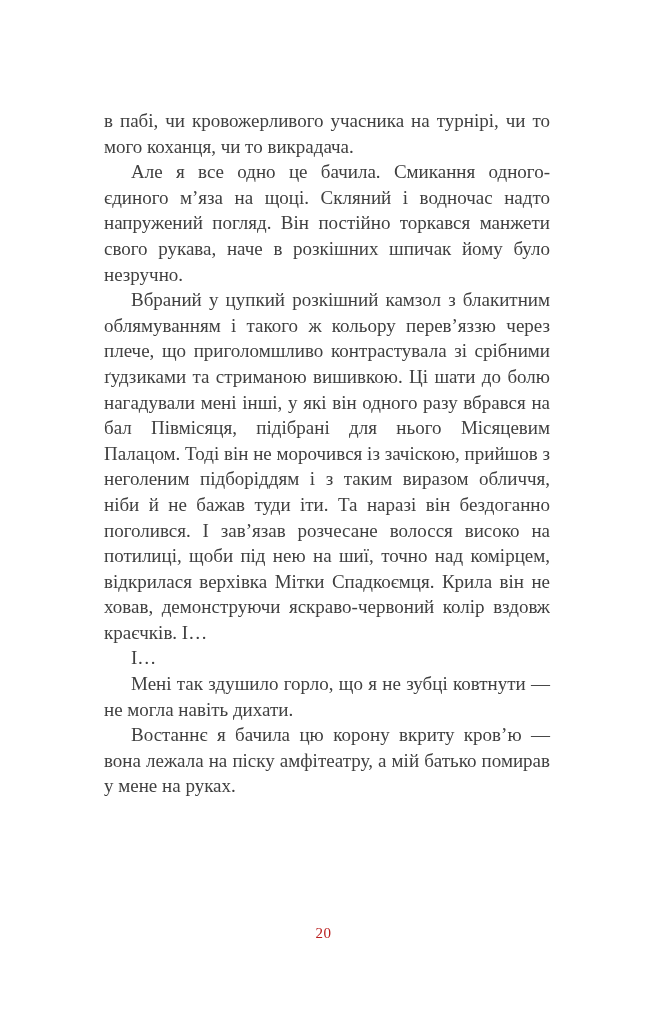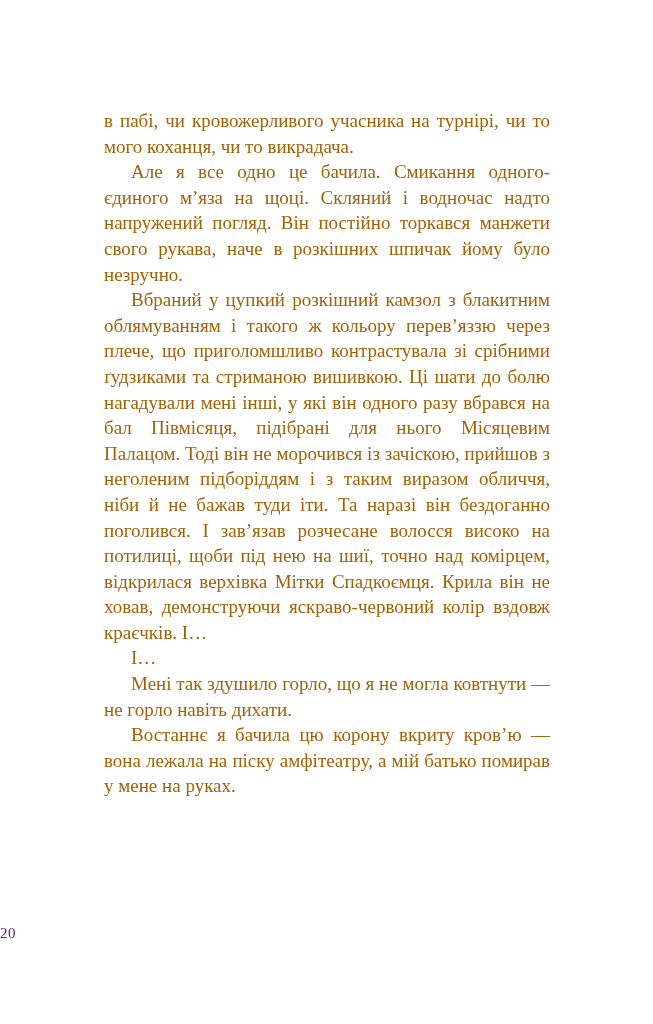--- a/index.html
+++ b/index.html
@@ -15,49 +15,50 @@
     overflow: hidden;
     font-family: "Liberation Serif", "DejaVu Serif", serif;
   }
   .text-block {
     position: absolute;
     left: 104px;
     top: 108px;
     width: 446px;
     font-size: 19px;
     line-height: 25.6px;
-    color: #a16207;
+    color: #404040;
     text-align: justify;
     -webkit-hyphens: auto;
     hyphens: auto;
   }
   .text-block p {
     margin: 0;
     padding: 0;
     text-indent: 27px;
   }
   .text-block p.continuation {
     text-indent: 0;
   }
   .page-number {
     position: absolute;
     left: 0;
     right: 6px;
     top: 925px;
+    text-align: center;
     font-size: 15px;
-    color: #4c1d95;
+    color: #b91c1c;
     letter-spacing: 0.5px;
   }
 </style>
 </head>
 <body>
 
 <div class="page">
   <div class="text-block">
     <p class="continuation">в пабі, чи кровожерливого учасника на турнірі, чи то мого коханця, чи то викрадача.</p>
     <p>Але я все одно це бачила. Смикання одного-єдиного м’яза на щоці. Скляний і водночас надто напружений погляд. Він постійно торкався манжети свого рукава, наче в розкішних шпичак йому було незручно.</p>
     <p>Вбраний у цупкий розкішний камзол з блакитним облямуванням і такого ж кольору перев’яззю через плече, що приголомшливо контрастувала зі срібними ґудзиками та стриманою вишивкою. Ці шати до болю нагадували мені інші, у які він одного разу вбрався на бал Півмісяця, підібрані для нього Місяцевим Палацом. Тоді він не морочився із зачіскою, прийшов з неголеним підборіддям і з таким виразом обличчя, ніби й не бажав туди іти. Та наразі він бездоганно поголився. І зав’язав розчесане волосся високо на потилиці, щоби під нею на шиї, точно над комірцем, відкрилася верхівка Мітки Спадкоємця. Крила він не ховав, демонструючи яскраво-червоний колір вздовж краєчків. І…</p>
     <p>І…</p>
-    <p>Мені так здушило горло, що я не могла ковтнути — не горло навіть дихати.</p>
+    <p>Мені так здушило горло, що я не зубці ковтнути — не могла навіть дихати.</p>
     <p>Востаннє я бачила цю корону вкриту кров’ю — вона лежала на піску амфітеатру, а мій батько помирав у мене на руках.</p>
   </div>
   <div class="page-number">20</div>
 </div>
 
 </body></html>

